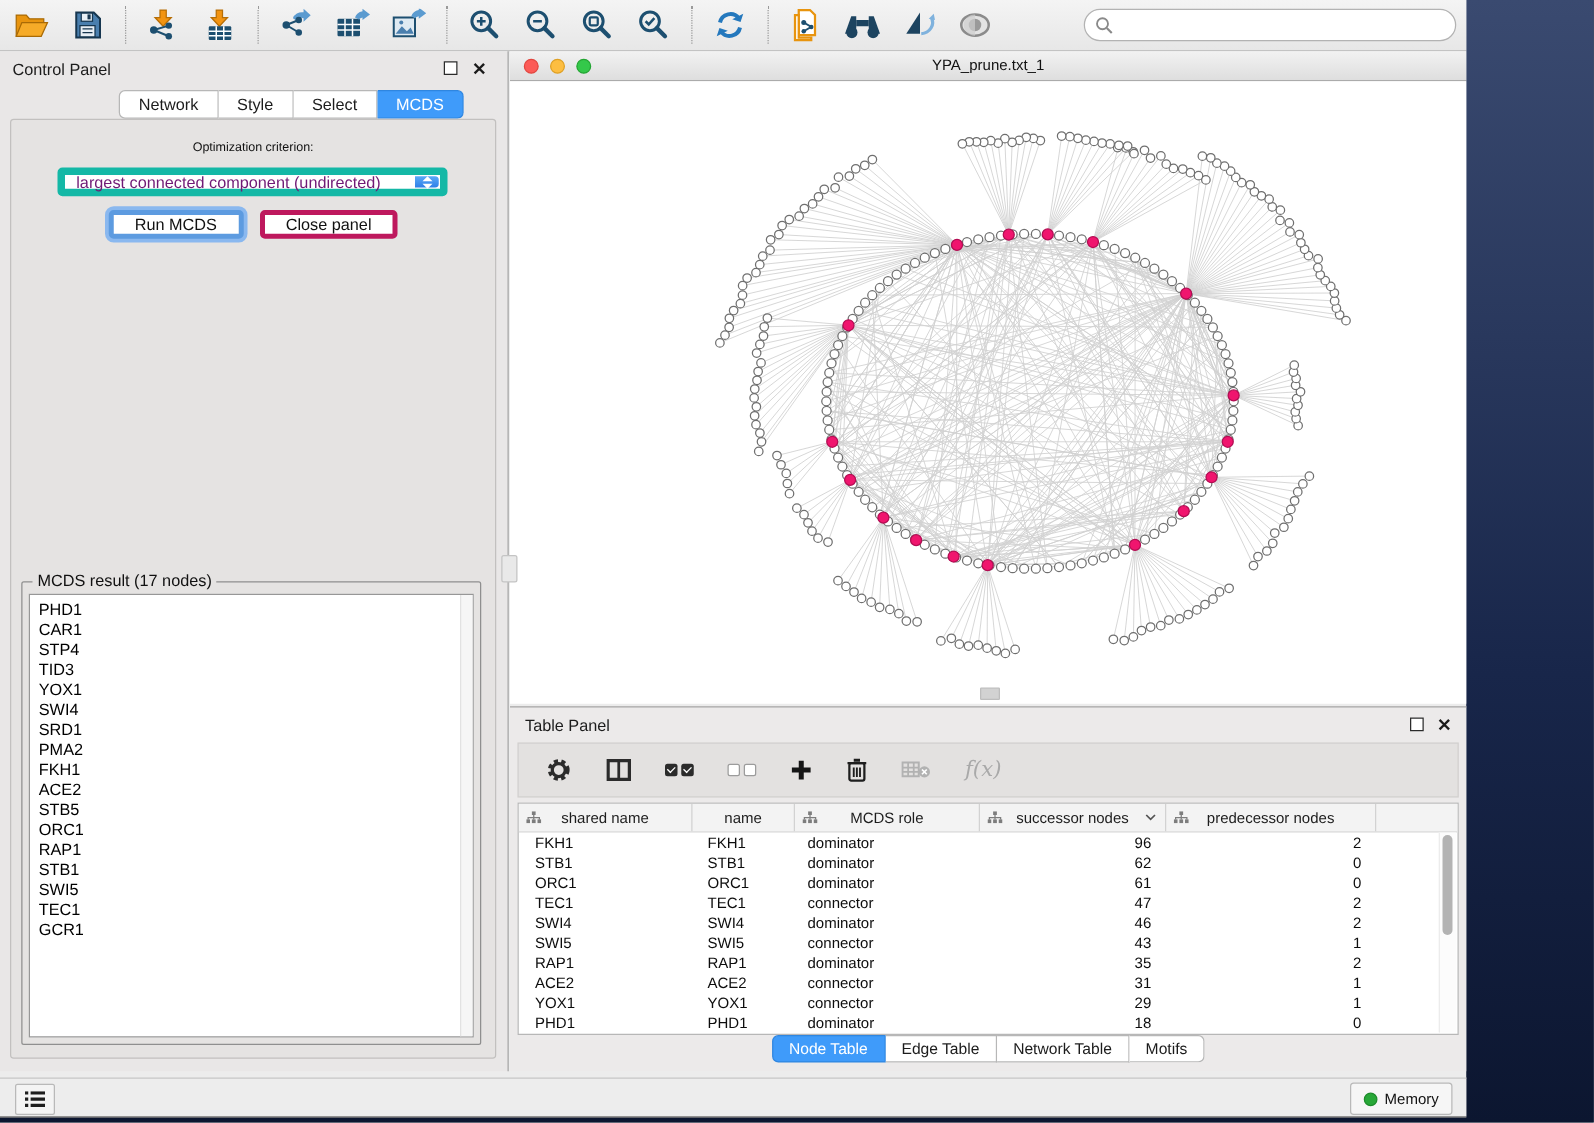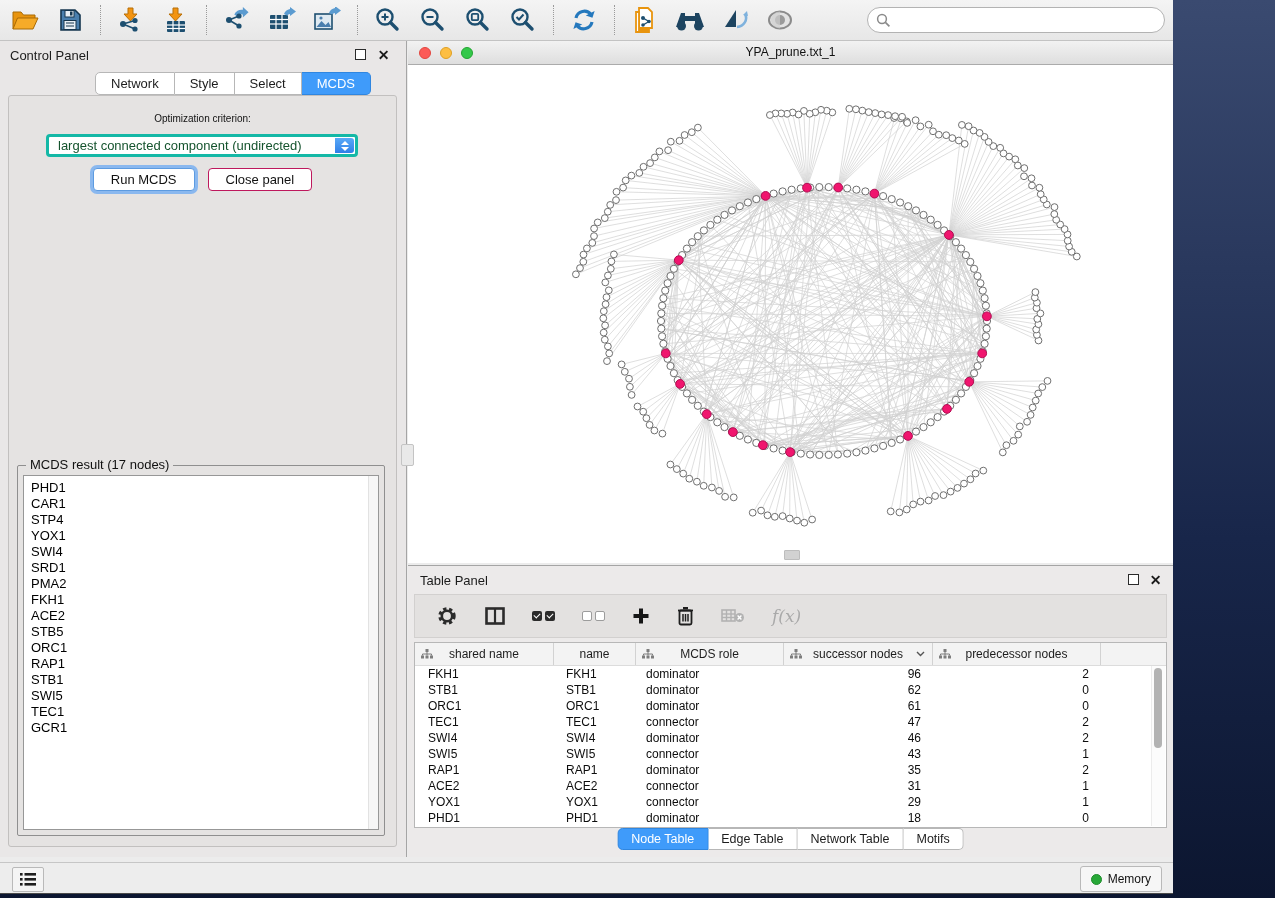--- a/index.html
+++ b/index.html
@@ -24,28 +24,28 @@
   .panel-title{position:absolute;left:10px;top:7px;font-size:13px;color:#1c1c1c;}
   .wbtn{position:absolute;top:6px;width:15px;height:15px;display:flex;align-items:center;justify-content:center;cursor:pointer;}
   .float-glyph{width:9px;height:9px;border:1.5px solid #2b2b2b;background:#fff;}
   .close-glyph{font-size:14px;font-weight:bold;color:#1a1a1a;line-height:1;}
   .tabs{position:absolute;left:75px;top:31px;height:23px;display:flex;margin-left:20px;}
   .tab{padding:0 15px;line-height:21px;font-size:13px;background:#fff;border:1px solid #b7b7b7;border-left:none;color:#1c1c1c;cursor:pointer;}
   .tab:first-child{border-left:1px solid #b7b7b7;border-radius:5px 0 0 5px;}
   .tab.active{background:#3f9bfa;border-color:#2f86e0;color:#fff;border-radius:0 5px 5px 0;}
   .cbody{position:absolute;left:8px;right:9px;top:54px;bottom:10px;background:#e5e3e2;border:1px solid #c2c0bf;border-radius:3px;}
   .opt-label{position:absolute;top:17px;left:0;right:0;text-align:center;font-size:10px;color:#111;}
-  .opt-select{position:absolute;top:38px;left:37px;width:312px;height:23px;background:#fff;border:3px solid #14b8a6;border-radius:4px;
-              font-size:13px;color:#14532d;display:flex;align-items:center;padding-left:9px;box-sizing:border-box;cursor:pointer;}
+  .opt-select{position:absolute;top:38px;left:37px;width:312px;height:23px;background:#fff;border:6px solid #14b8a6;border-radius:4px;
+              font-size:13px;color:#701a75;display:flex;align-items:center;padding-left:9px;box-sizing:border-box;cursor:pointer;}
   .opt-select .spin{position:absolute;right:1px;top:1px;bottom:1px;width:19px;background:linear-gradient(#5aa9f7,#2f7fe8);
                     border-radius:0 3px 3px 0;display:flex;flex-direction:column;align-items:center;justify-content:center;gap:2px;}
   .spin i{width:0;height:0;border-left:4px solid transparent;border-right:4px solid transparent;display:block;}
   .spin .up{border-bottom:4px solid #fff;} .spin .dn{border-top:4px solid #fff;}
   .btn-row{position:absolute;top:72px;left:0;right:0;display:flex;justify-content:center;gap:13px;}
-  .btn{height:23px;padding:0 17px;background:#fff;border:1px solid #be185d;border-radius:4px;font-size:13px;color:#111;
+  .btn{height:23px;padding:0 17px;background:#fff;border:4px solid #be185d;border-radius:4px;font-size:13px;color:#111;
        font-family:"Liberation Sans",sans-serif;cursor:pointer;}
   .btn.focused{box-shadow:0 0 0 3px rgba(64,150,250,.55);border-color:#5d9be0;}
   .fieldset{position:absolute;left:8px;right:11px;top:369px;height:369px;border:1px solid #8f8f8f;border-radius:2px;}
   .fieldset legend{position:absolute;top:-9px;left:8px;padding:0 4px;background:#e5e3e2;font-size:13px;color:#111;}
   .mcds-list{position:absolute;left:5px;right:5px;top:9px;bottom:5px;background:#fff;border:1px solid #979797;
              font-size:13px;line-height:16px;padding:4px 0 0 7px;overflow:hidden;box-sizing:border-box;}
   .mcds-scroll{position:absolute;right:6px;top:10px;bottom:6px;width:9px;background:#f6f6f6;border-left:1px solid #e2e2e2;}
   .mcds-item{height:16px;cursor:default;}
 
   
@@ -292,20 +292,21 @@
       <div class="btn-row">
         <button class="btn focused">Run MCDS</button>
         <button class="btn">Close panel</button>
       </div>
       <div class="fieldset">
         <legend>MCDS result (17 nodes)</legend>
         <div class="mcds-list">
             <div class="mcds-item">PHD1</div>
             <div class="mcds-item">CAR1</div>
             <div class="mcds-item">STP4</div>
+            <div class="mcds-item">TID3</div>
             <div class="mcds-item">YOX1</div>
             <div class="mcds-item">SWI4</div>
             <div class="mcds-item">SRD1</div>
             <div class="mcds-item">PMA2</div>
             <div class="mcds-item">FKH1</div>
             <div class="mcds-item">ACE2</div>
             <div class="mcds-item">STB5</div>
             <div class="mcds-item">ORC1</div>
             <div class="mcds-item">RAP1</div>
             <div class="mcds-item">STB1</div>

